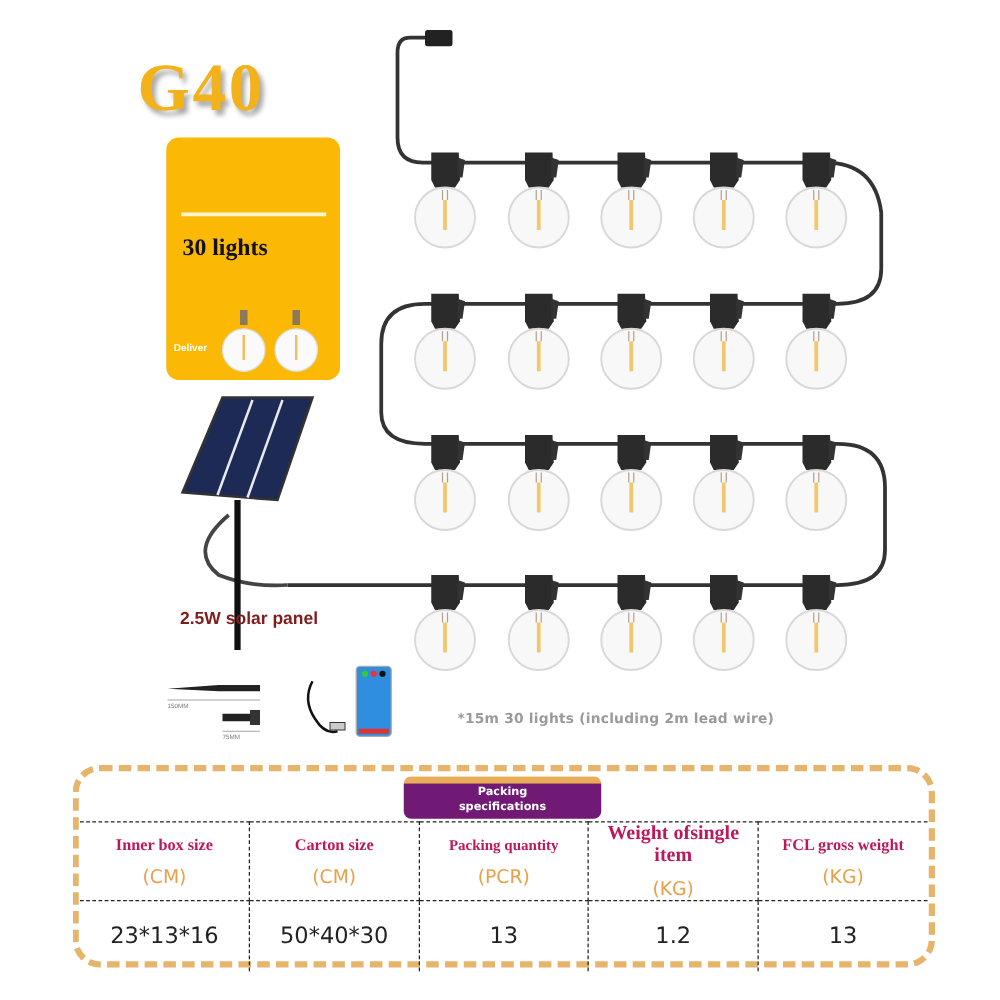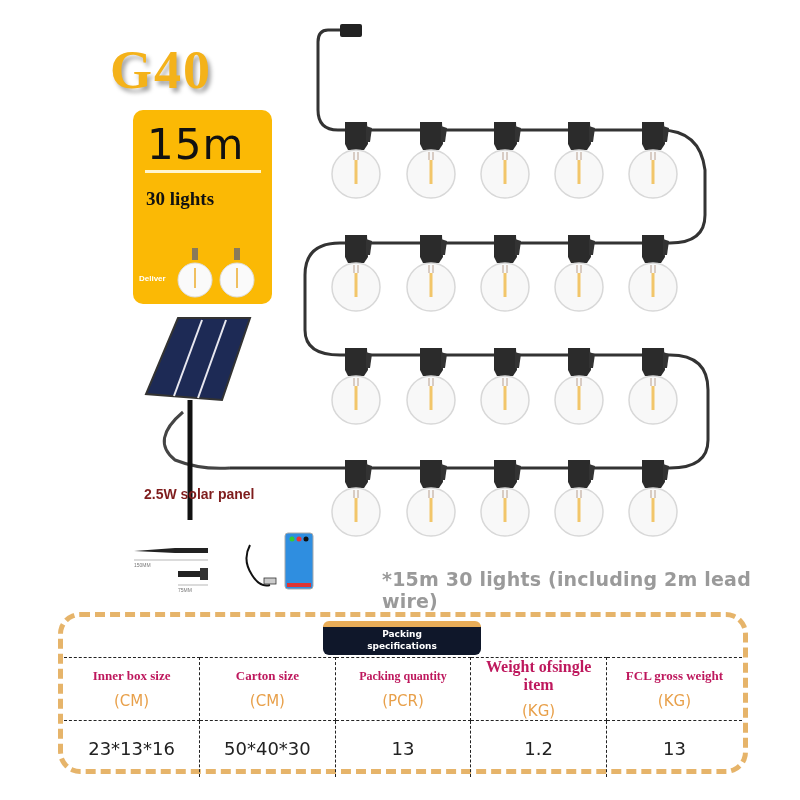--- a/index.html
+++ b/index.html
@@ -36,37 +36,37 @@
       font-family: Liberation Serif, serif;
     }
     .deliver-label {
       position: absolute; left: 6px; top: 164px;
       font-size: 8px; font-weight: bold; color: #ffffff;
     }
     .deliver-bulb { position: absolute; top: 136px; width: 36px; height: 54px; }
 
     
     .note {
-      left: 382px; top: 568px; font-size: 19px; font-weight: bold; color: #9a9a9a;
+      left: 366px; top: 568px; font-size: 11px; font-weight: bold; color: #9a9a9a;
       font-family: "DejaVu Sans", sans-serif; letter-spacing: 0.2px;
     }
     .panel-label {
       left: 144px; top: 486px; font-size: 14px; font-weight: bold; color: #7f1d1d;
       font-family: Liberation Sans, sans-serif;
     }
     .dim-label { font-size: 5px; color: #777; }
 
     
     .pack-frame {
       left: 58px; top: 612px; width: 690px; height: 162px;
       border: 5px dashed #e6b46a; border-radius: 22px;
     }
     .pack-header {
       left: 323px; top: 621px; width: 158px; height: 34px;
-      background: #0f172a; border-radius: 6px; border-top: 6px solid #e9ad58;
+      background: #701a75; border-radius: 6px; border-top: 6px solid #e9ad58;
       color: #fff; font-size: 9px; font-weight: bold; text-align: center;
       line-height: 12px; padding-top: 1px; font-family: "DejaVu Sans", sans-serif;
     }
     .pack-table {
       left: 64px; top: 657px; width: 678px;
       border-collapse: collapse; table-layout: fixed;
     }
     .pack-table td {
       border: 1px dashed #222; text-align: center; vertical-align: middle;
     }
@@ -79,21 +79,20 @@
     .h-name { display: block; color: #be185d; font-weight: bold; font-size: 13px; font-family: Liberation Serif, serif; }
     .h-unit { display: block; color: #e8a04a; font-size: 15px; margin-top: 8px; font-family: "DejaVu Sans", sans-serif; }
     .small-name { font-size: 16px; }
   </style>
 </head>
 <body>
 
 <div class="abs model-title">G40</div>
 
 <div class="abs spec-card">
-  <div class="spec-length">15m</div>
   <div class="spec-divider"></div>
   <div class="spec-count">30 lights</div>
   <div class="deliver-label">Deliver</div>
   <svg class="deliver-bulb" style="left:44px" viewBox="0 0 36 54">
     <rect x="15" y="2" width="6" height="12" fill="#8a7a5a"></rect>
     <circle cx="18" cy="34" r="17" fill="#fafafa" stroke="#ddd"></circle>
     <rect x="17" y="22" width="2" height="20" fill="#f0c060"></rect>
   </svg>
   <svg class="deliver-bulb" style="left:86px" viewBox="0 0 36 54">
     <rect x="15" y="2" width="6" height="12" fill="#8a7a5a"></rect>

